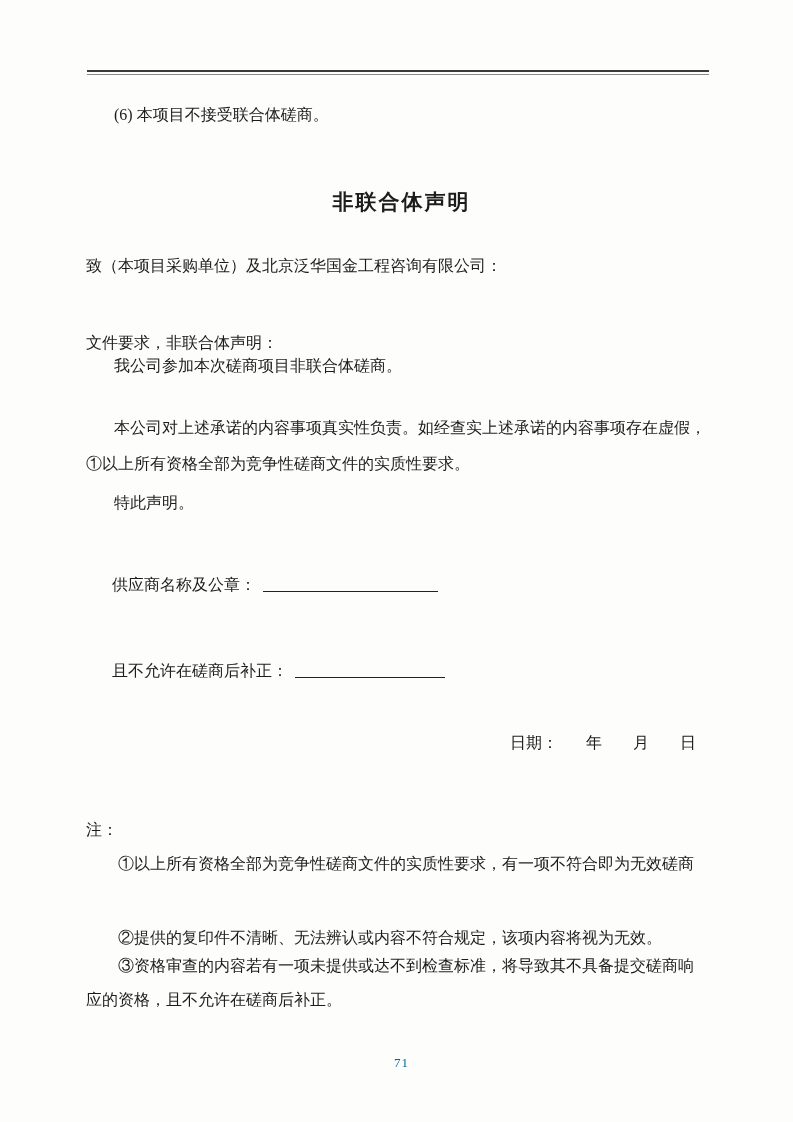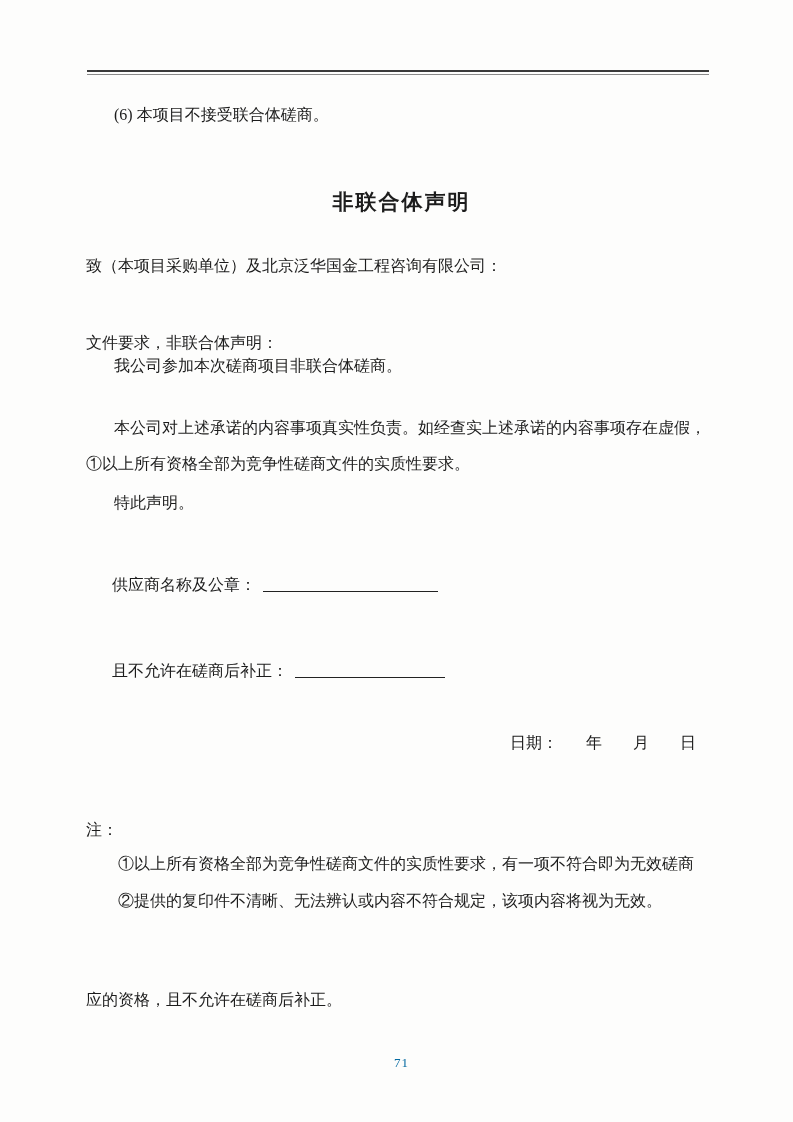--- a/index.html
+++ b/index.html
@@ -88,19 +88,20 @@
   </div>
 
   <div class="date-line">
     <span>日期：</span><span class="gap1">年</span><span class="gap">月</span><span class="gap">日</span>
   </div>
 
   <div class="abs" style="top:820px;">注：</div>
 
   <div class="abs ind2" style="top:854px;">①以上所有资格全部为竞争性磋商文件的实质性要求，有一项不符合即为无效磋商</div>
 
-  <div class="abs ind2" style="top:891px;">②提供的复印件不清晰、无法辨认或内容不符合规定，该项内容将视为无效。</div>
+  <div class="abs ind2" style="top:928px;">②提供的复印件不清晰、无法辨认或内容不符合规定，该项内容将视为无效。</div>
 
+  <div class="abs ind2" style="top:956px;">③资格审查的内容若有一项未提供或达不到检查标准，将导致其不具备提交磋商响</div>
   <div class="abs" style="top:990px;">应的资格，且不允许在磋商后补正。</div>
 
   <div class="abs page-num">71</div>
 
 </div>
 
 </body></html>

